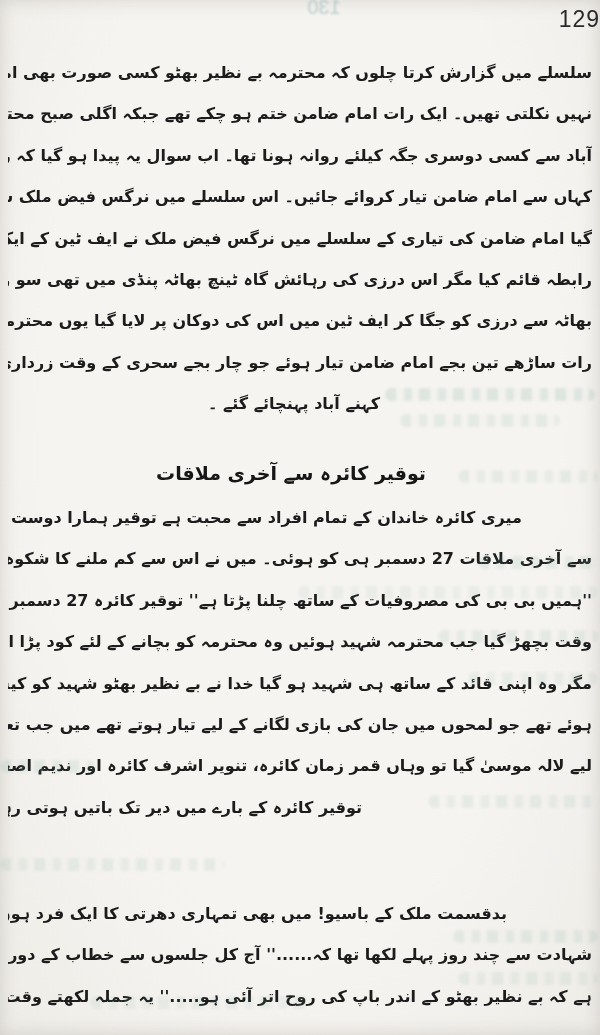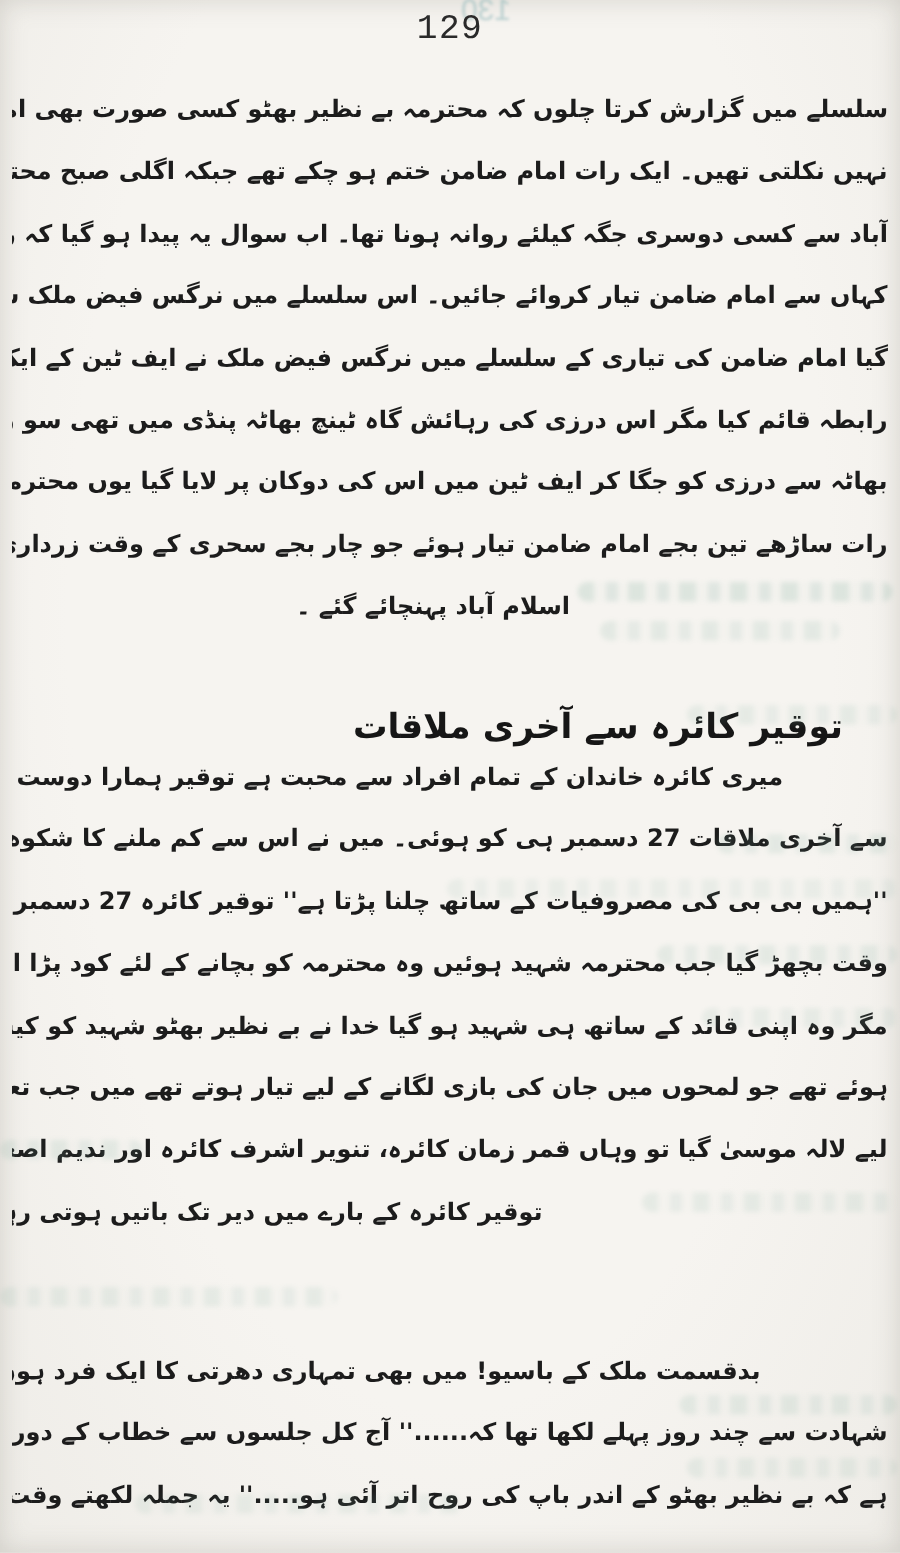--- a/index.html
+++ b/index.html
@@ -11,22 +11,22 @@
   .page{
     position:relative;width:600px;height:1035px;
     background:
       radial-gradient(ellipse at 50% 40%, #f6f4f0 60%, #eeece7 100%);
     box-shadow:inset 0 0 18px rgba(120,115,105,.25);
     direction:rtl;
   }
   
   .pageno{
     position:absolute;top:6px;left:0;width:100%;
-    text-align:center;
-    font-family:Liberation Mono, monospace;
+    text-align:right;
+    font-family:Liberation Sans, sans-serif;
     font-size:23px;color:#2a2a2a;letter-spacing:1px;
     direction:ltr;
   }
   .bleed-num{
     position:absolute;top:-4px;left:284px;width:80px;
     text-align:center;
     font-family:"Liberation Sans",sans-serif;
     font-size:20px;color:rgba(130,175,180,.5);
     transform:scaleX(-1);
     filter:blur(1px);
@@ -52,24 +52,24 @@
     text-align-last:justify;
     overflow:hidden;
   }
   .tline.endline{
     text-align:right;
     -moz-text-align-last:right;
     text-align-last:right;
     white-space:nowrap;
   }
   .heading{
-    position:absolute;left:0;right:0;margin:12px;
-    font-size:23px;font-weight:bold;color:#161616;
+    position:absolute;left:0;right:0;margin:0;
+    font-size:19px;font-weight:bold;color:#161616;
     line-height:48px;height:48px;
-    text-align:right;
+    text-align:center;
   }
   #h1{padding-right:18px;}
   #h2{padding-right:8px;}
   
   .bleed{
     position:absolute;height:13px;border-radius:7px;
     background:repeating-linear-gradient(90deg,
       rgba(125,172,155,.38) 0 11px, rgba(125,172,155,.05) 11px 19px,
       rgba(110,160,150,.30) 19px 27px, rgba(125,172,155,.04) 27px 34px);
     filter:blur(1.6px);
@@ -88,21 +88,21 @@
 
     <div class="para" id="p1">
       <div class="tline">سلسلے میں گزارش کرتا چلوں کہ محترمہ بے نظیر بھٹو کسی صورت بھی امام ضامن کے بغیر گھر سے</div>
       <div class="tline">نہیں نکلتی تھیں۔ ایک رات امام ضامن ختم ہو چکے تھے جبکہ اگلی صبح محترمہ بے نظیر بھٹو کو اسلام</div>
       <div class="tline">آباد سے کسی دوسری جگہ کیلئے روانہ ہونا تھا۔ اب سوال یہ پیدا ہو گیا کہ رات کے دو بجے</div>
       <div class="tline">کہاں سے امام ضامن تیار کروائے جائیں۔ اس سلسلے میں نرگس فیض ملک سے رابطہ قائم کیا</div>
       <div class="tline">گیا امام ضامن کی تیاری کے سلسلے میں نرگس فیض ملک نے ایف ٹین کے ایک درزی سے</div>
       <div class="tline">رابطہ قائم کیا مگر اس درزی کی رہائش گاہ ٹینچ بھاٹہ پنڈی میں تھی سو رات کے ڈھائی بجے ٹینچ</div>
       <div class="tline">بھاٹہ سے درزی کو جگا کر ایف ٹین میں اس کی دوکان پر لایا گیا یوں محترمہ بے نظیر بھٹو کیلئے</div>
       <div class="tline">رات ساڑھے تین بجے امام ضامن تیار ہوئے جو چار بجے سحری کے وقت زرداری ہاؤس</div>
-      <div class="tline endline" style="padding-right:212px">اسلام آباد پہنچائے گئے ۔</div>
+      <div class="tline endline" style="padding-right:212px">کہنے آباد پہنچائے گئے ۔</div>
     </div>
 
     <h2 class="heading" id="h1">توقیر کائرہ سے آخری ملاقات</h2>
 
     <div class="para" id="p2">
       <div class="tline" style="padding-right:70px">میری کائرہ خاندان کے تمام افراد سے محبت ہے توقیر ہمارا دوست اور بھائی تھا اس</div>
       <div class="tline">سے آخری ملاقات 27 دسمبر ہی کو ہوئی۔ میں نے اس سے کم ملنے کا شکوہ کیا تو کہنے لگا</div>
       <div class="tline">''ہمیں بی بی کی مصروفیات کے ساتھ چلنا پڑتا ہے'' توقیر کائرہ 27 دسمبر کی شام ہم سے اس</div>
       <div class="tline">وقت بچھڑ گیا جب محترمہ شہید ہوئیں وہ محترمہ کو بچانے کے لئے کود پڑا اور اس نے جمپ لگایا</div>
       <div class="tline">مگر وہ اپنی قائد کے ساتھ ہی شہید ہو گیا خدا نے بے نظیر بھٹو شہید کو کیسے کیسے بھائی عطا کیے</div>

